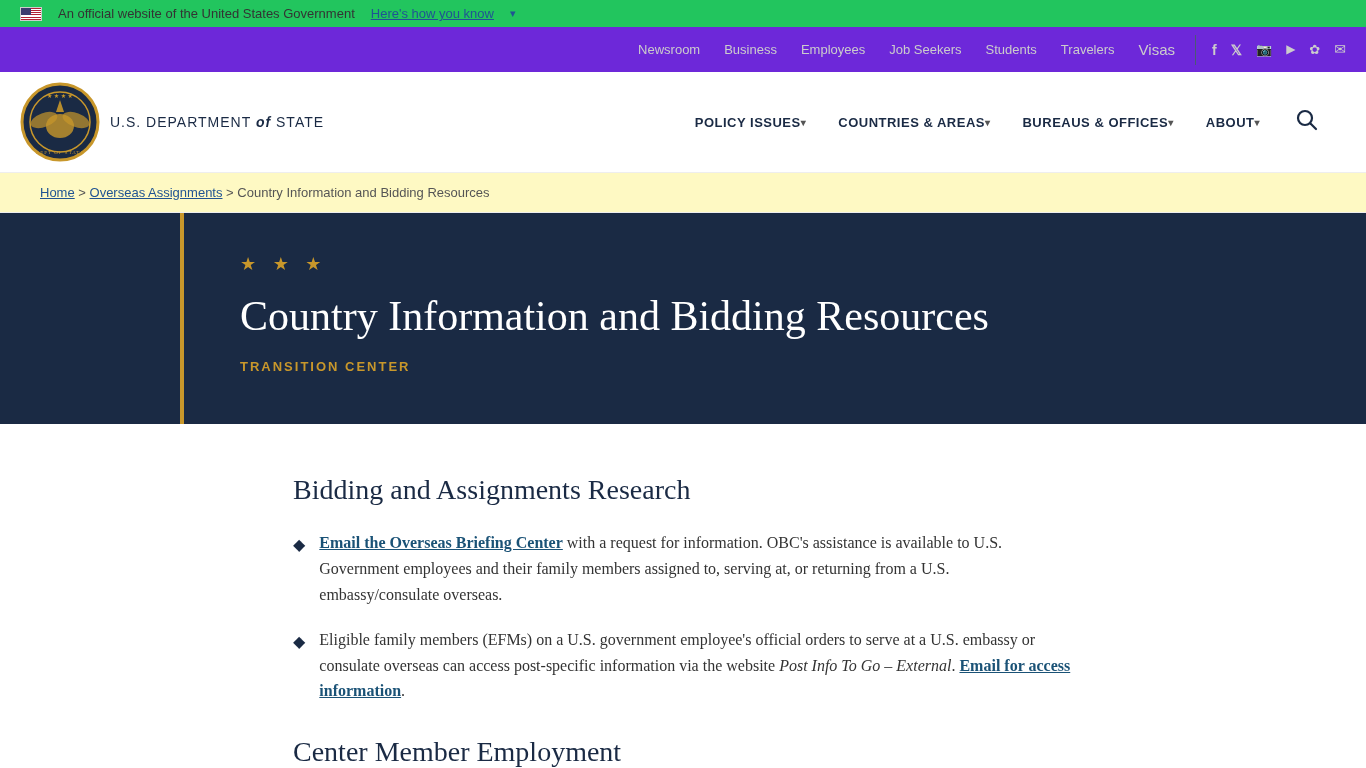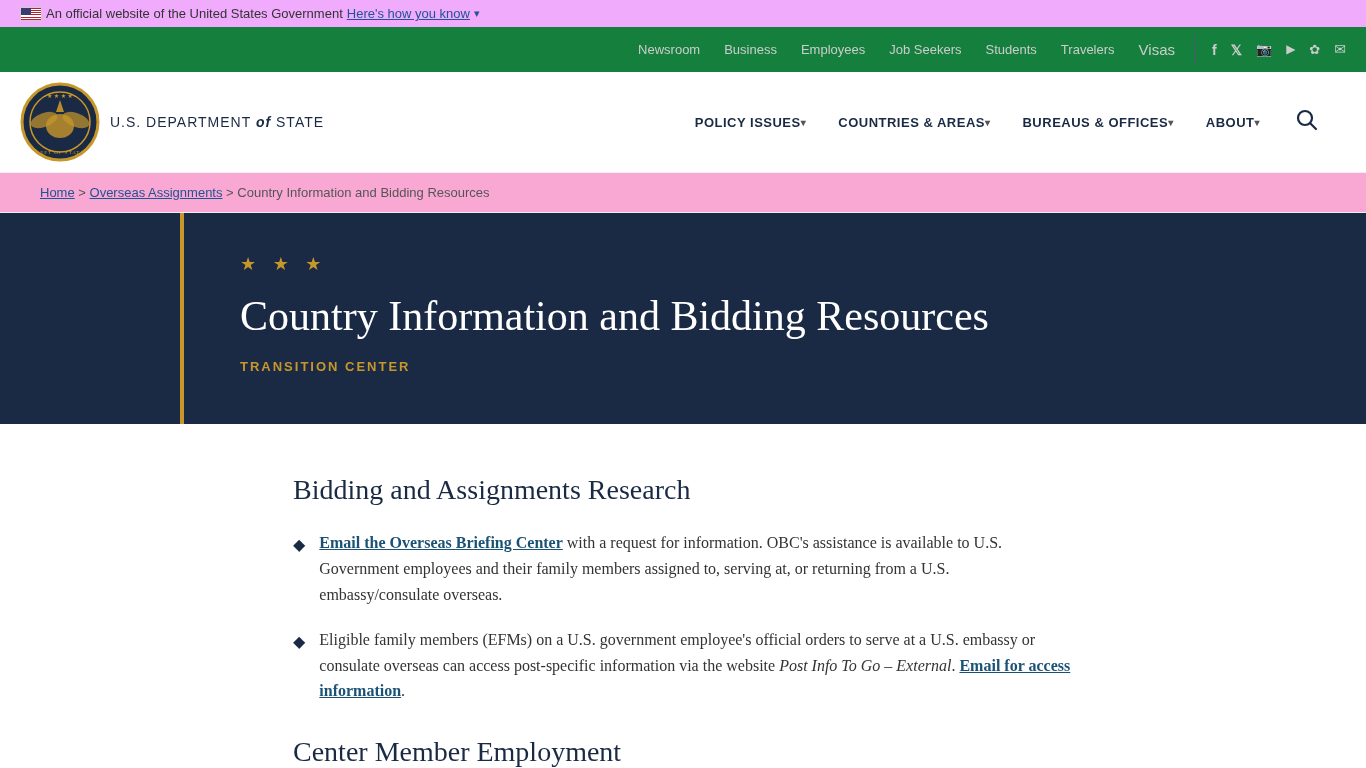--- a/index.html
+++ b/index.html
@@ -1,24 +1,24 @@
 <!DOCTYPE html>
 <html><head>
   <meta charset="utf-8">
   <style>
     * { margin: 0; padding: 0; box-sizing: border-box; }
     body { font-family: Georgia, 'Times New Roman', serif; font-size: 16px; color: #333; background: #fff; }
 
     
     .gov-banner {
-      background: #f0abfc;
+      background: #22c55e;
       padding: 6px 20px;
       display: flex;
       align-items: center;
-      gap: 4px;
+      gap: 16px;
       font-family: Arial, sans-serif;
       font-size: 13px;
       color: #333;
     }
     .flag-icon {
       width: 22px;
       height: 14px;
       display: inline-block;
       position: relative;
       overflow: hidden;
@@ -44,21 +44,21 @@
       color: #205493;
       text-decoration: underline;
     }
     .expand-icon {
       font-size: 11px;
       color: #205493;
     }
 
     
     .top-nav {
-      background: #15803d;
+      background: #6d28d9;
       display: flex;
       justify-content: flex-end;
       align-items: center;
       padding: 0 20px;
     }
     .top-nav-links {
       display: flex;
       align-items: center;
     }
     .top-nav-links a {
@@ -140,21 +140,21 @@
     .search-icon-btn {
       cursor: pointer;
       padding: 8px 8px;
       color: #1a2a44;
       font-size: 20px;
       margin-left: 10px;
     }
 
     
     .breadcrumb {
-      background: #f9a8d4;
+      background: #fef9c3;
       padding: 12px 40px;
       font-family: Arial, sans-serif;
       font-size: 13px;
       color: #555;
       border-bottom: 1px solid #eee;
     }
     .breadcrumb a {
       color: #205493;
       text-decoration: underline;
     }

